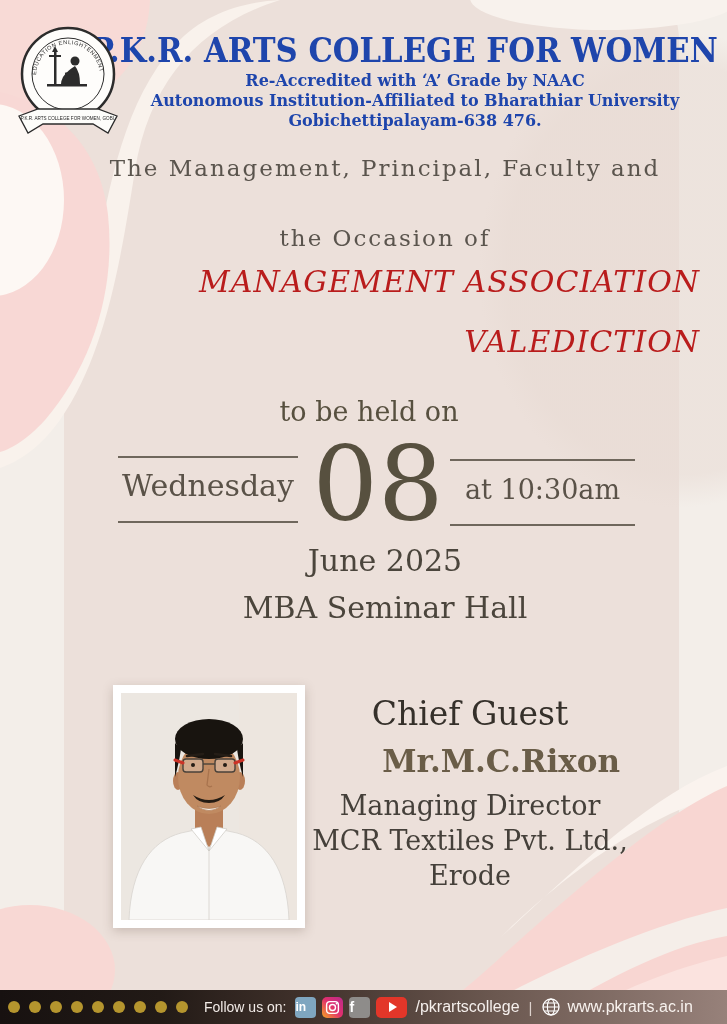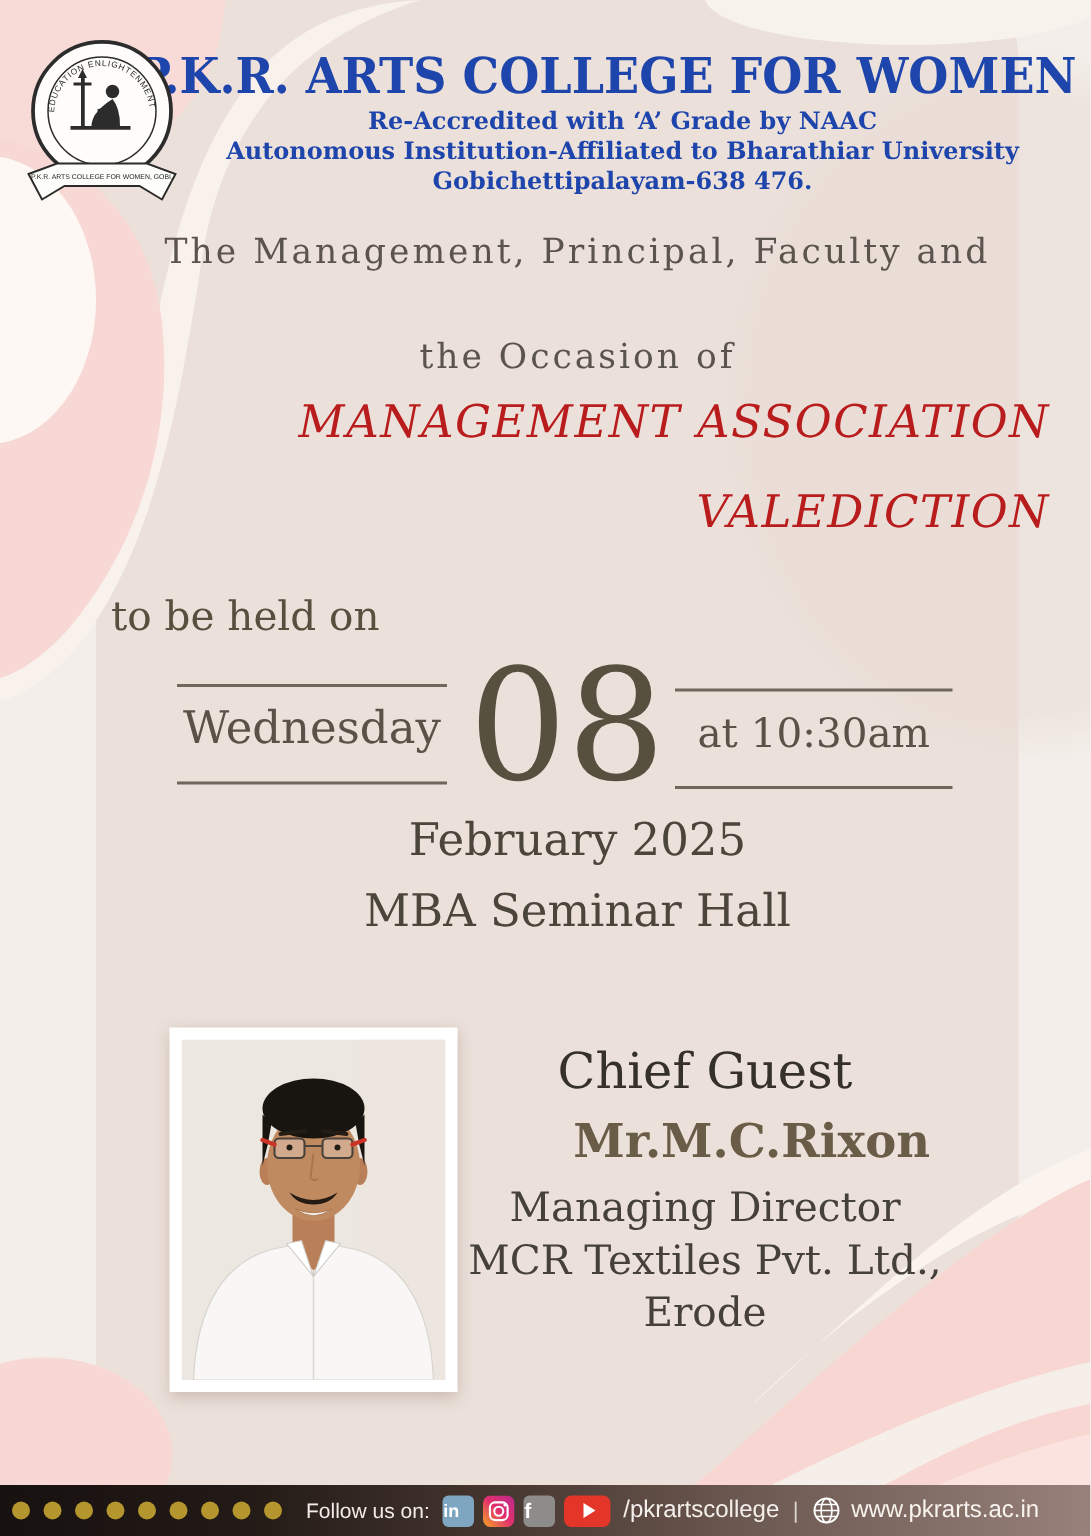--- a/index.html
+++ b/index.html
@@ -35,21 +35,21 @@
   .globe { margin-right:6px; display:flex; }
   .site { color:#f8f2ee; font-size:16px; white-space:nowrap;text-align:right; }
 
   .blue { color:#1e45ac; }
   .title { left:70px; top:31px; width:600px; text-align:center; font-size:33px; font-weight:bold;
            white-space:nowrap; transform:scaleX(.93); transform-origin:50% 50%; letter-spacing:0px; z-index:10; }
   .sub { left:120px; width:590px; text-align:center; font-size:16px; font-weight:bold; z-index:10; }
 
   .inv-line { left:70px; width:630px; text-align:center; font-size:23px; letter-spacing:2px; color:#5a544d; z-index:10; }
   .event { left:70px; width:630px; text-align:right; font-size:30px; font-style:italic; letter-spacing:1px; color:#b91c1c; z-index:10; }
-  .held { left:74px; width:630px; text-align:left; font-size:27px; color:#57503f; z-index:10; }
+  .held { left:54px; width:630px; text-align:center; font-size:27px; color:#57503f; z-index:10; }
 
   .rule { height:2px; background:#6f675c; z-index:10; }
   .day  { left:118px; top:468px; width:180px; text-align:center; font-size:30px; color:#5a5248; z-index:10; }
   .bigdate { left:300px; top:432px; width:156px; text-align:center; font-size:103px; line-height:1.02; color:#57503f; z-index:10; }
   .time { left:450px; top:474px; width:185px; text-align:center; font-size:27px; color:#5a5248; z-index:10; }
   .month { left:70px; top:543px; width:630px; text-align:center; font-size:30px; color:#4b453c; z-index:10; }
   .venue { left:70px; top:590px; width:630px; text-align:center; font-size:30px; color:#4b453c; z-index:10; }
 
   .photo-frame { left:113px; top:685px; width:192px; height:243px; background:#ffffff; padding:8px;
                  box-shadow:0 3px 10px rgba(90,70,60,.25); z-index:10; }
@@ -116,21 +116,21 @@
   <div class="abs event" style="top:324px">VALEDICTION</div>
   <div class="abs held" style="top:396px">to be held on</div>
 
   <div class="abs rule" style="left:118px;top:456px;width:180px"></div>
   <div class="abs day">Wednesday</div>
   <div class="abs rule" style="left:118px;top:521px;width:180px"></div>
   <div class="abs bigdate">08</div>
   <div class="abs rule" style="left:450px;top:459px;width:185px"></div>
   <div class="abs time">at 10:30am</div>
   <div class="abs rule" style="left:450px;top:524px;width:185px"></div>
-  <div class="abs month">February 2025</div>
+  <div class="abs month">June 2025</div>
   <div class="abs venue">MBA Seminar Hall</div>
 
   <div class="abs photo-frame">
     <svg width="176" height="227" viewBox="0 0 176 227">
       <rect x="0" y="0" width="176" height="227" fill="#ece7e1"></rect>
       <rect x="118" y="0" width="58" height="227" fill="#f0e4dd" opacity="0.45"></rect>
       <path d="M8,227 C10,176 30,148 60,140 L88,134 L116,140 C146,148 166,176 168,227 Z" fill="#f8f7f5" stroke="#d8d4cf" stroke-width="0.8"></path>
       <path d="M88,227 L88,150" stroke="#dcd8d3" stroke-width="1"></path>
       <path d="M74,116 L74,140 L88,154 L102,140 L102,116 Z" fill="#b97f58"></path>
       <path d="M70,136 L88,158 L80,134 Z" fill="#ffffff" stroke="#ccc8c2" stroke-width="0.7"></path>

